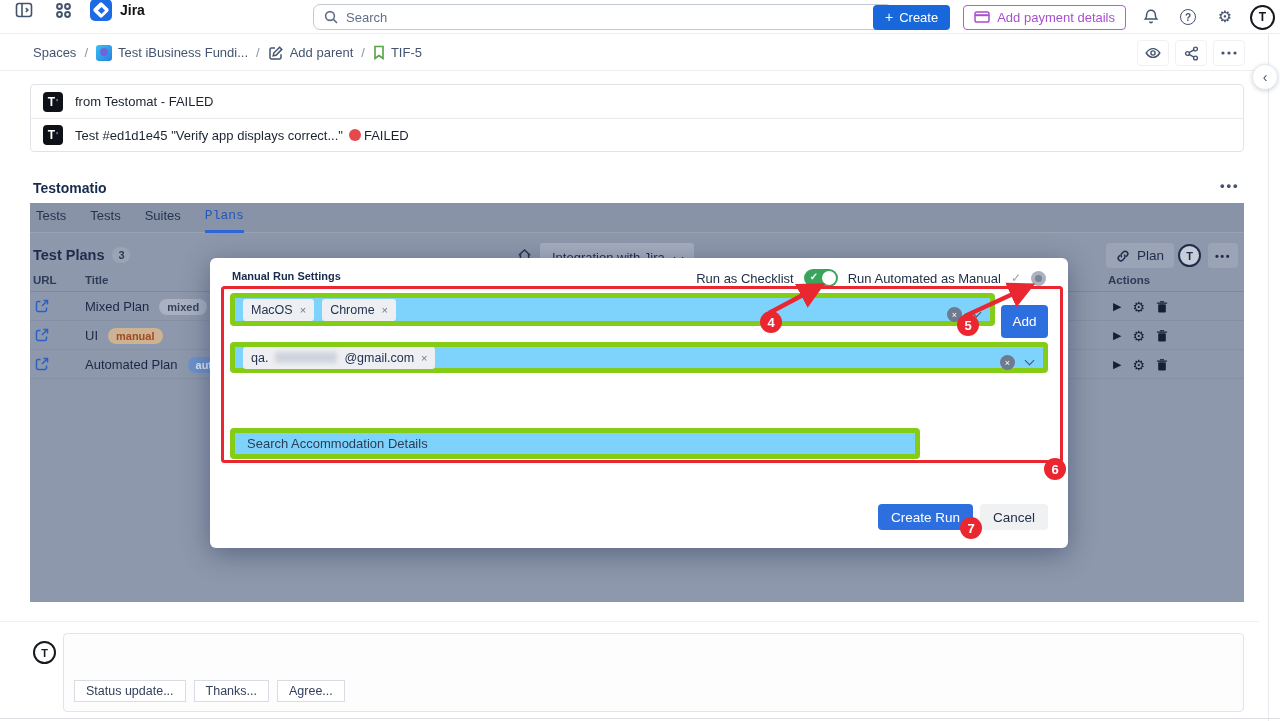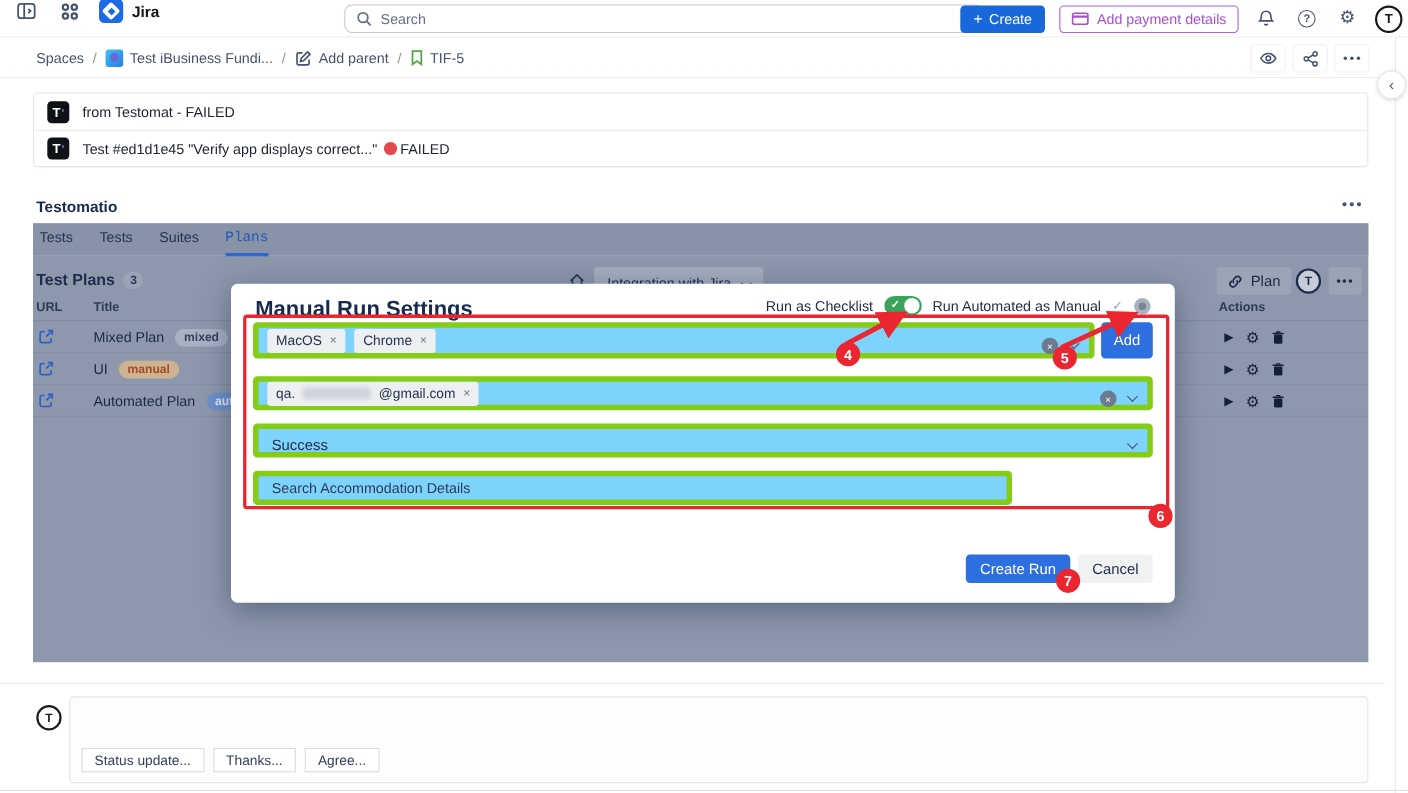--- a/index.html
+++ b/index.html
@@ -72,42 +72,42 @@
   .trow .cell-actions { position:absolute; left:1083px; top:0; height:29px; display:flex; align-items:center; gap:11px; color:#141f38; }
   .trow .cell-actions .act { cursor:pointer; display:flex; align-items:center; }
   .play-glyph { font-size:11px; color:#141f38; } .gear-sm { font-size:14px; color:#141f38; line-height:1; }
   .badge { padding:2px 8px; border-radius:9px; font-size:11px; font-weight:600; }
   .badge-mixed { background:#a9b1c2; color:#36425d; }
   .badge-manual { background:#cdb394; color:#a34a21; }
   .badge-auto { background:#6d92cb; color:#e3eaf4; }
 
   
   .modal { position:absolute; left:210px; top:258px; width:858px; height:290px; background:#fff; border-radius:6px; box-shadow:0 6px 28px rgba(23,43,77,.45); z-index:10; }
-  .m-title { position:absolute; left:22px; top:12px; font-size:20px; font-weight:700; color:#172b4d; }
+  .m-title { position:absolute; left:22px; top:12px; font-size:11px; font-weight:700; color:#172b4d; }
   .m-controls { position:absolute; right:22px; top:11px; display:flex; align-items:center; gap:10px; }
   .m-lbl { font-size:13px; font-weight:500; color:#22304a; }
   .toggle-on { position:relative; width:34px; height:18px; background:#3aa35c; border-radius:9px; cursor:pointer; flex-shrink:0; }
   .toggle-on .tick { position:absolute; left:6px; top:2px; color:#fff; font-size:10px; font-weight:700; }
   .toggle-on .knob { position:absolute; right:2px; top:2px; width:14px; height:14px; border-radius:50%; background:#fff; }
   .mini-check { color:#9aa3b0; font-size:12px; }
   .mini-toggle { position:relative; width:15px; height:15px; border-radius:50%; background:#aab2bf; cursor:pointer; }
   .mini-toggle:after { content:""; position:absolute; left:4px; top:4px; width:7px; height:7px; border-radius:50%; background:#7c8596; }
   .fld { position:absolute; background:#7dd3fc; border:5px solid #84cc16; border-radius:4px; }
   .f1 { left:20px; top:35px; width:765px; height:33px; }
   .f2 { left:20px; top:84px; width:818px; height:31px; }
   .f3 { left:20px; top:127px; width:818px; height:31px; cursor:pointer; }
   .f4 { left:20px; top:170px; width:690px; height:31px; }
   .tagrow { display:flex; align-items:center; gap:8px; height:100%; padding-left:8px; }
   .tag { background:#edeff2; border-radius:3px; padding:4px 8px; font-size:12.5px; color:#25334e; display:flex; align-items:center; gap:7px; }
   .tag .x { color:#707a8c; font-size:11px; cursor:pointer; font-style:normal; }
   .blur-chip { display:inline-block; width:62px; height:11px; background:#cfd4dc; border-radius:2px; filter:blur(2px); }
   .clear-ic { position:absolute; width:15px; height:15px; border-radius:50%; background:#6e7a8e; color:#fff; font-size:9px; display:flex; align-items:center; justify-content:center; cursor:pointer; }
   .chev { display:inline-block; width:7px; height:7px; border-right:1.8px solid #42526e; border-bottom:1.8px solid #42526e; transform:rotate(45deg); }
   .chev-abs { position:absolute; }
-  .add-btn { position:absolute; left:791px; top:35px; width:47px; height:33px; background:#2e6fe0; color:#fff; border:none; border-radius:4px; font-size:13.5px; font-weight:500; cursor:pointer; font-family:inherit; }
+  .add-btn { position:absolute; left:791px; top:47px; width:47px; height:33px; background:#2e6fe0; color:#fff; border:none; border-radius:4px; font-size:13.5px; font-weight:500; cursor:pointer; font-family:inherit; }
   .sel-text { position:absolute; left:12px; top:0; line-height:30px; font-size:13.5px; color:#22304a; }
   .f4 input { width:100%; height:100%; border:none; outline:none; background:transparent; padding-left:12px; font-size:13px; color:#2c3b57; font-family:inherit; }
   .m-create { position:absolute; left:668px; top:246px; width:95px; height:26px; background:#2e6fe0; color:#fff; border:none; border-radius:4px; font-size:13.5px; font-weight:500; cursor:pointer; font-family:inherit; }
   .m-cancel { position:absolute; left:770px; top:246px; width:68px; height:26px; background:#f0f1f3; color:#22304a; border:none; border-radius:4px; font-size:13.5px; cursor:pointer; font-family:inherit; }
 
   
   .annotations { position:absolute; left:0; top:0; width:1280px; height:721px; z-index:20; pointer-events:none; }
 
   
   .c-sep { position:absolute; left:0; top:621px; width:1259px; height:1px; background:#eef0f3; }
@@ -413,24 +413,20 @@
             <span>qa.</span>
             <span class="blur-chip"></span>
             <span>@gmail.com</span>
             <i class="x">×</i>
           </span>
       </div>
       <span class="clear-ic" style="right:28px; top:8px;">×</span>
       <span class="chev chev-abs" style="right:10px; top:10px;"></span>
     </div>
 
-    <div class="fld f3">
-      <span class="sel-text">Success</span>
-      <span class="chev chev-abs" style="right:10px; top:10px;"></span>
-    </div>
 
     <div class="fld f4">
       <input type="text" value="Search Accommodation Details" style="">
     </div>
 
     <button class="m-create">Create Run</button>
     <button class="m-cancel">Cancel</button>
   </div>
 
   <svg class="annotations" viewBox="0 0 1280 721">

